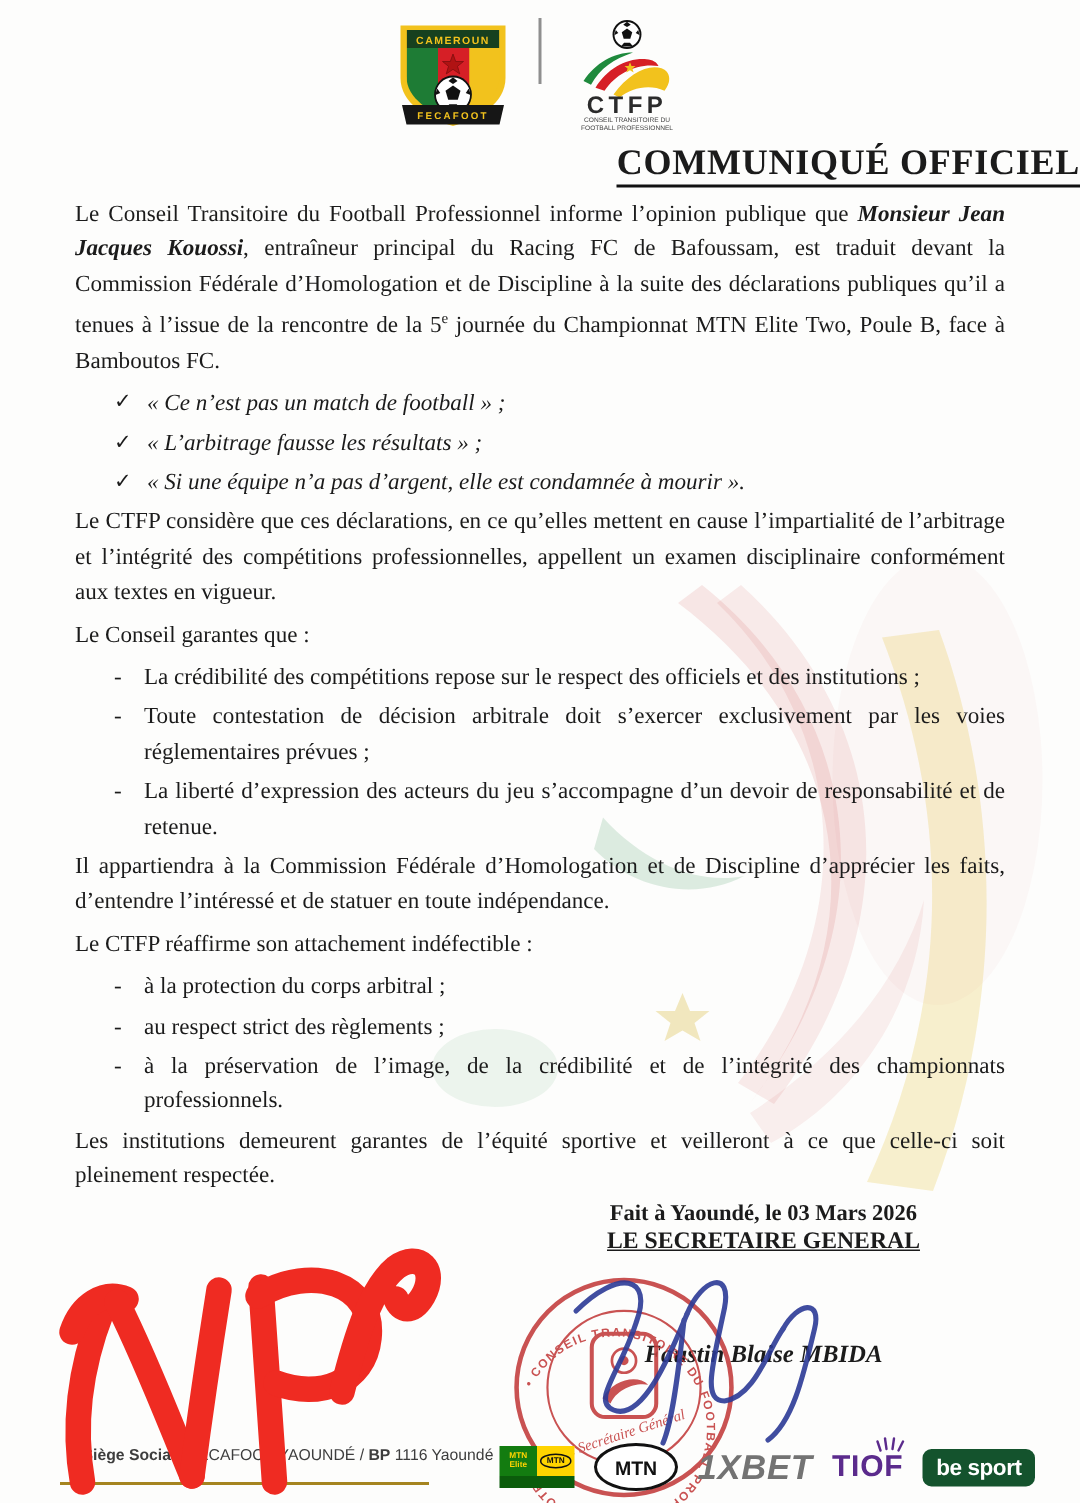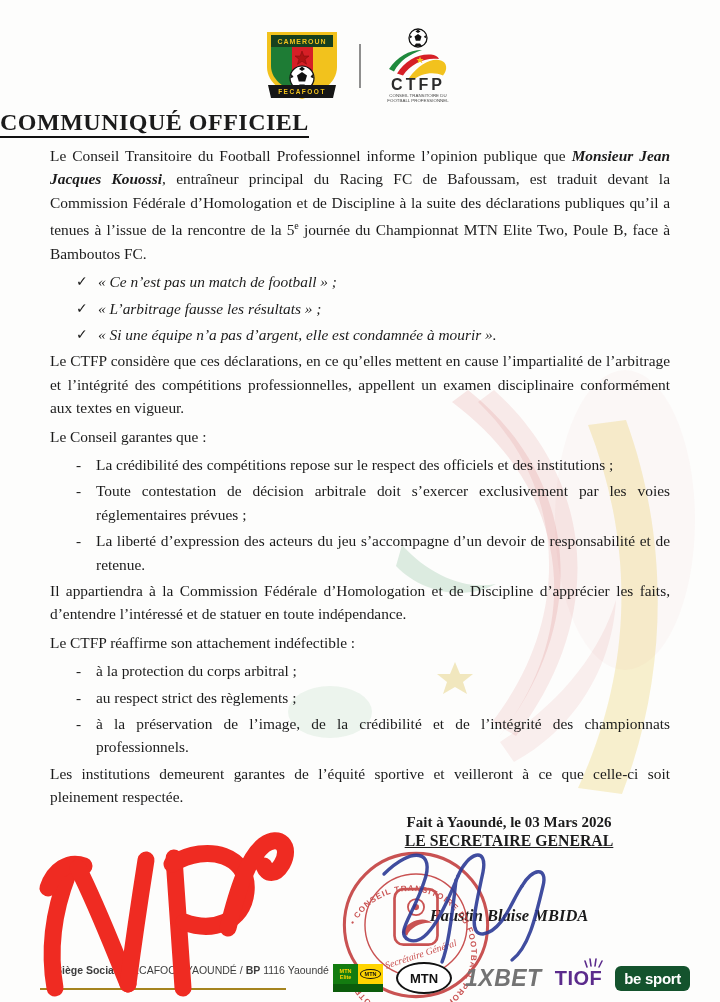--- a/index.html
+++ b/index.html
@@ -1,25 +1,25 @@
 <!DOCTYPE html>
 <html><head>
 <meta charset="utf-8">
 <style>
   html,body{margin:0;padding:0;background:#ffffff;}
   .page{position:relative;width:720px;height:1002px;background:#fdfdfc;overflow:hidden;
         font-family:"Liberation Serif", serif;color:#1b1b1b;}
   
   .watermark{position:absolute;inset:0;z-index:0;pointer-events:none;}
   
-  .header{position:relative;z-index:1;display:flex;justify-content:center;align-items:center;
-          gap:14px;padding-top:25px;height:82px;}
+  .header{position:relative;z-index:1;display:flex;justify-content:center;align-items:flex-start;
+          gap:14px;padding-top:12px;height:82px;}
   .logo-divider{width:2px;height:44px;background:#8f8f8f;}
   
-  .title{position:relative;z-index:1;text-align:left;margin:2px 0 8px 0;}
+  .title{position:relative;z-index:1;text-align:right;margin:2px 0 8px 0;}
   .title span{font-size:24px;font-weight:bold;letter-spacing:.5px;
               border-bottom:2.5px solid #111;padding-bottom:1px;}
   
   .content{position:relative;z-index:1;margin:0 50px;font-size:15.4px;line-height:23.4px;
            text-align:justify;}
   .content p{margin:0 0 5px 0;}
   .qitem{display:grid;grid-template-columns:22px 1fr;padding-left:26px;margin:0 0 3px 0;}
   .qitem .mark{font-family:"DejaVu Sans",sans-serif;font-size:14px;}
   .qitem .qtext{font-style:italic;}
   .ditem{display:grid;grid-template-columns:20px 1fr;padding-left:26px;margin:0 0 3px 0;

